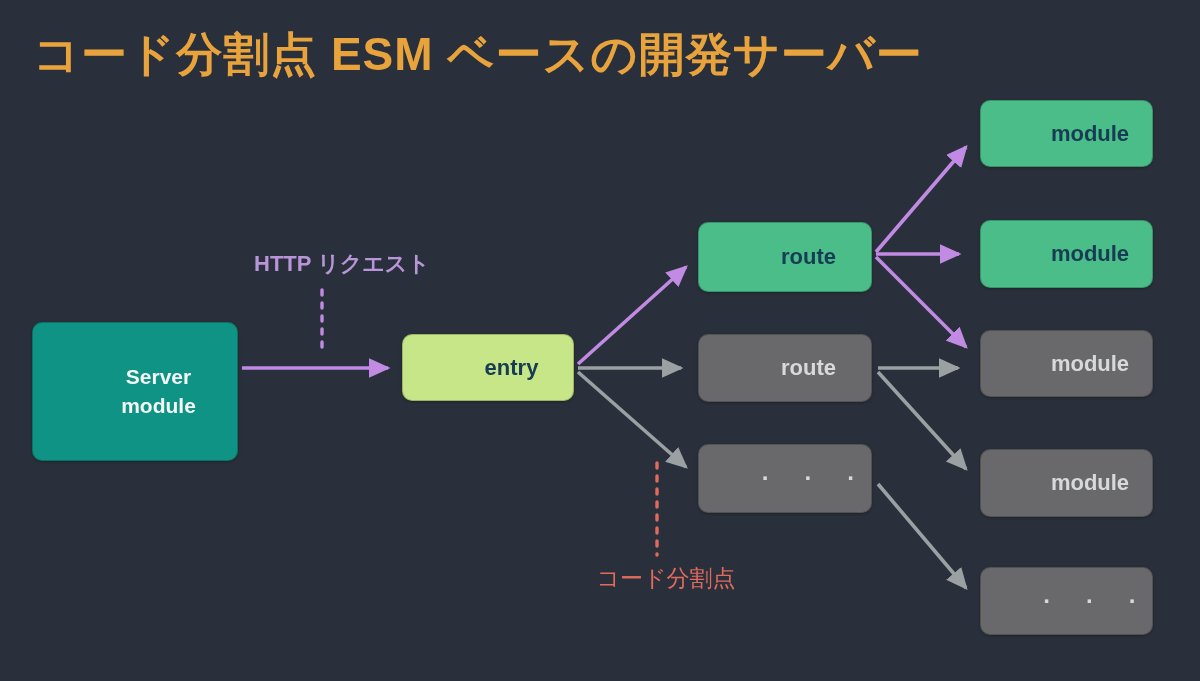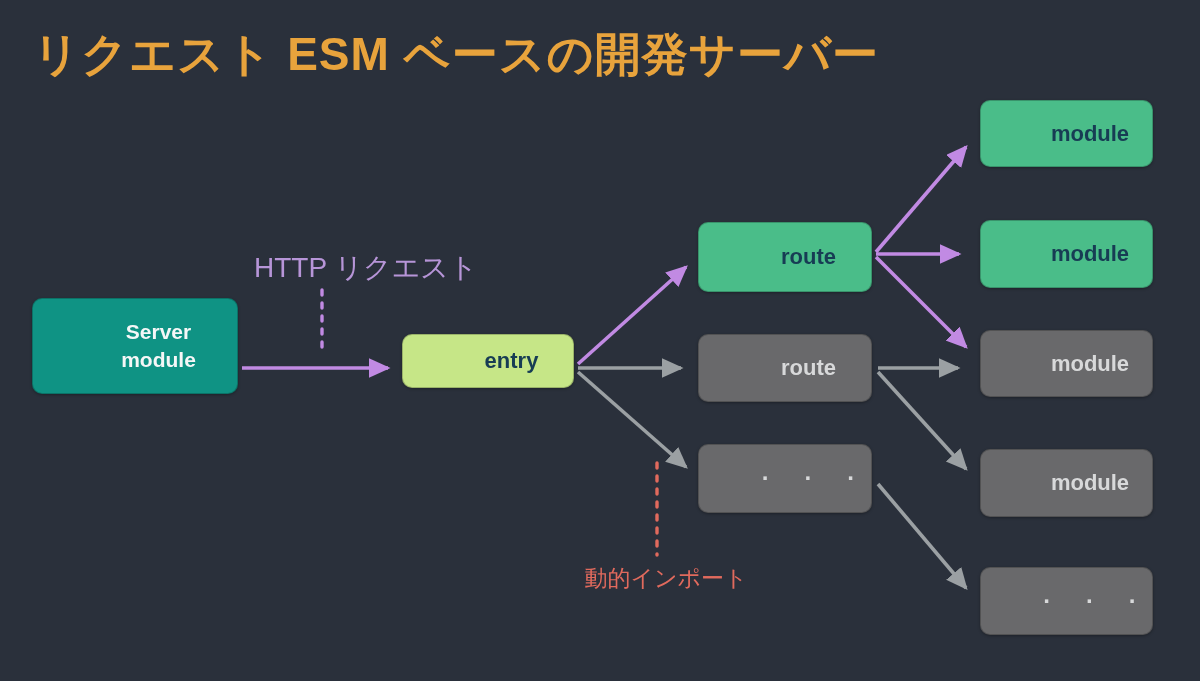--- a/index.html
+++ b/index.html
@@ -57,43 +57,43 @@
   .node .dots {
     font-size: 24px;
     letter-spacing: 14px;
     text-indent: 14px;
     font-weight: 700;
   }
   .annot-purple {
     position: absolute;
     left: 254px;
     top: 249px;
-    font-size: 28px;
-    font-weight: 400;
+    font-size: 22px;
+    font-weight: 700;
     color: var(--purple-label, #b795d8);
     white-space: nowrap;
   }
   .annot-red {
     position: absolute;
     left: 548px;
     top: 564px;
     width: 236px;
     text-align: center;
     font-size: 23px;
     font-weight: 500;
     line-height: 1.28;
     color: var(--red, #e16a5d);
   }
 </style>
 </head>
 <body>
 
 <div class="canvas">
 
-  <h1 class="title">リクエスト ESM ベースの開発サーバー</h1>
+  <h1 class="title">コード分割点 ESM ベースの開発サーバー</h1>
 
   <svg class="edge-layer" width="1200" height="681" viewBox="0 0 1200 681" xmlns="http://www.w3.org/2000/svg">
     <defs>
       <marker id="arrow-purple" markerWidth="8" markerHeight="6.4" refX="5.3" refY="2.75" orient="auto" markerUnits="strokeWidth">
         <path d="M0,0 L6,2.75 L0,5.5 z" fill="var(--purple, #c18ae3)"></path>
       </marker>
       <marker id="arrow-gray" markerWidth="8" markerHeight="6.4" refX="5.3" refY="2.75" orient="auto" markerUnits="strokeWidth">
         <path d="M0,0 L6,2.75 L0,5.5 z" fill="var(--gray-arrow, #9ba0a3)"></path>
       </marker>
     </defs>
@@ -106,26 +106,26 @@
     <line x1="876" y1="254" x2="959" y2="254" stroke="var(--purple, #c18ae3)" stroke-width="3.6" marker-end="url(#arrow-purple)"></line>
     <line x1="876" y1="257" x2="966" y2="347" stroke="var(--purple, #c18ae3)" stroke-width="3.6" marker-end="url(#arrow-purple)"></line>
     <line x1="878" y1="368" x2="958" y2="368" stroke="var(--gray-arrow, #9ba0a3)" stroke-width="3.6" marker-end="url(#arrow-gray)"></line>
     <line x1="878" y1="372" x2="966" y2="469" stroke="var(--gray-arrow, #9ba0a3)" stroke-width="3.6" marker-end="url(#arrow-gray)"></line>
     <line x1="878" y1="484" x2="966" y2="588" stroke="var(--gray-arrow, #9ba0a3)" stroke-width="3.6" marker-end="url(#arrow-gray)"></line>
 
     <line x1="322" y1="290" x2="322" y2="352" stroke="var(--purple, #c18ae3)" stroke-width="3.4" stroke-dasharray="5 8" stroke-linecap="round"></line>
     <line x1="657" y1="463" x2="657" y2="555" stroke="var(--red, #e16a5d)" stroke-width="3.4" stroke-dasharray="5 8" stroke-linecap="round"></line>
   </svg>
 
-  <div class="node teal" style="left:32px; top:298px; width:206px; height:96px;">
+  <div class="node teal" style="left:32px; top:322px; width:206px; height:139px;">
     <div>Server</div>
     <div>module</div>
   </div>
 
-  <div class="node lime" style="left:402px; top:334px; width:172px; height:54px;">
+  <div class="node lime" style="left:402px; top:334px; width:172px; height:67px;">
     <span>entry</span>
   </div>
 
   <div class="node green" style="left:698px; top:222px; width:174px; height:70px;">
     <span>route</span>
   </div>
 
   <div class="node gray" style="left:698px; top:334px; width:174px; height:68px;">
     <span>route</span>
   </div>
@@ -150,16 +150,16 @@
     <span>module</span>
   </div>
 
   <div class="node gray" style="left:980px; top:567px; width:173px; height:68px;">
     <span class="dots">· · ·</span>
   </div>
 
   <div class="annot-purple">HTTP リクエスト</div>
 
   <div class="annot-red">
-    <div>動的インポート</div>
+    <div>コード分割点</div>
   </div>
 
 </div>
 
 </body></html>

